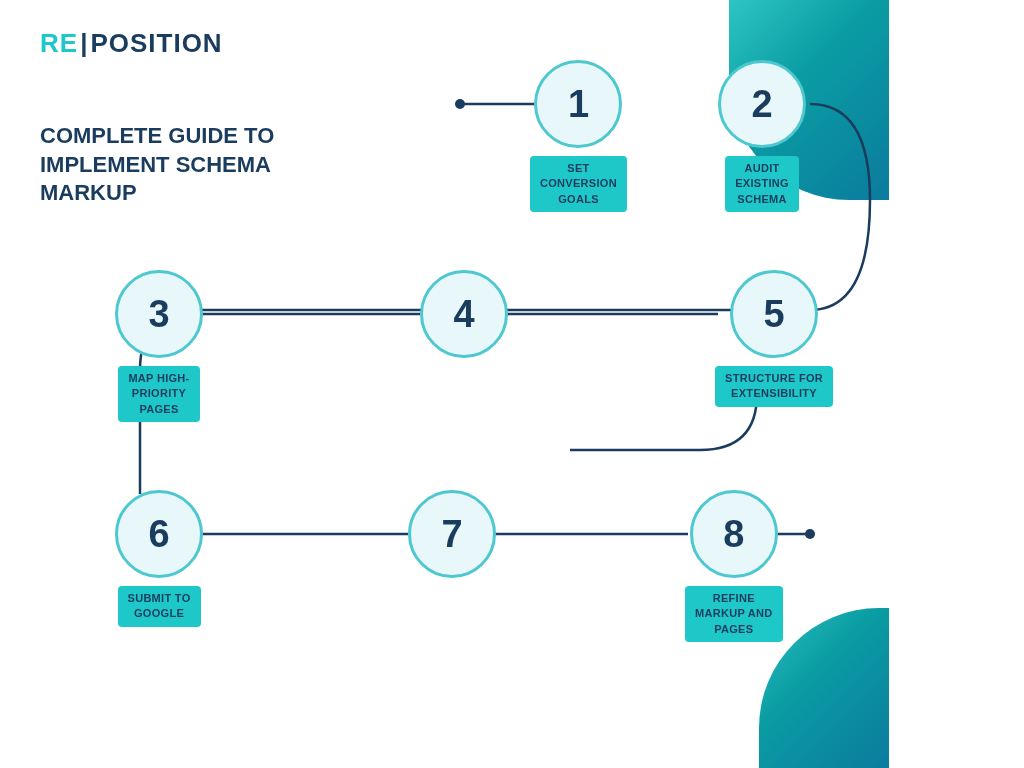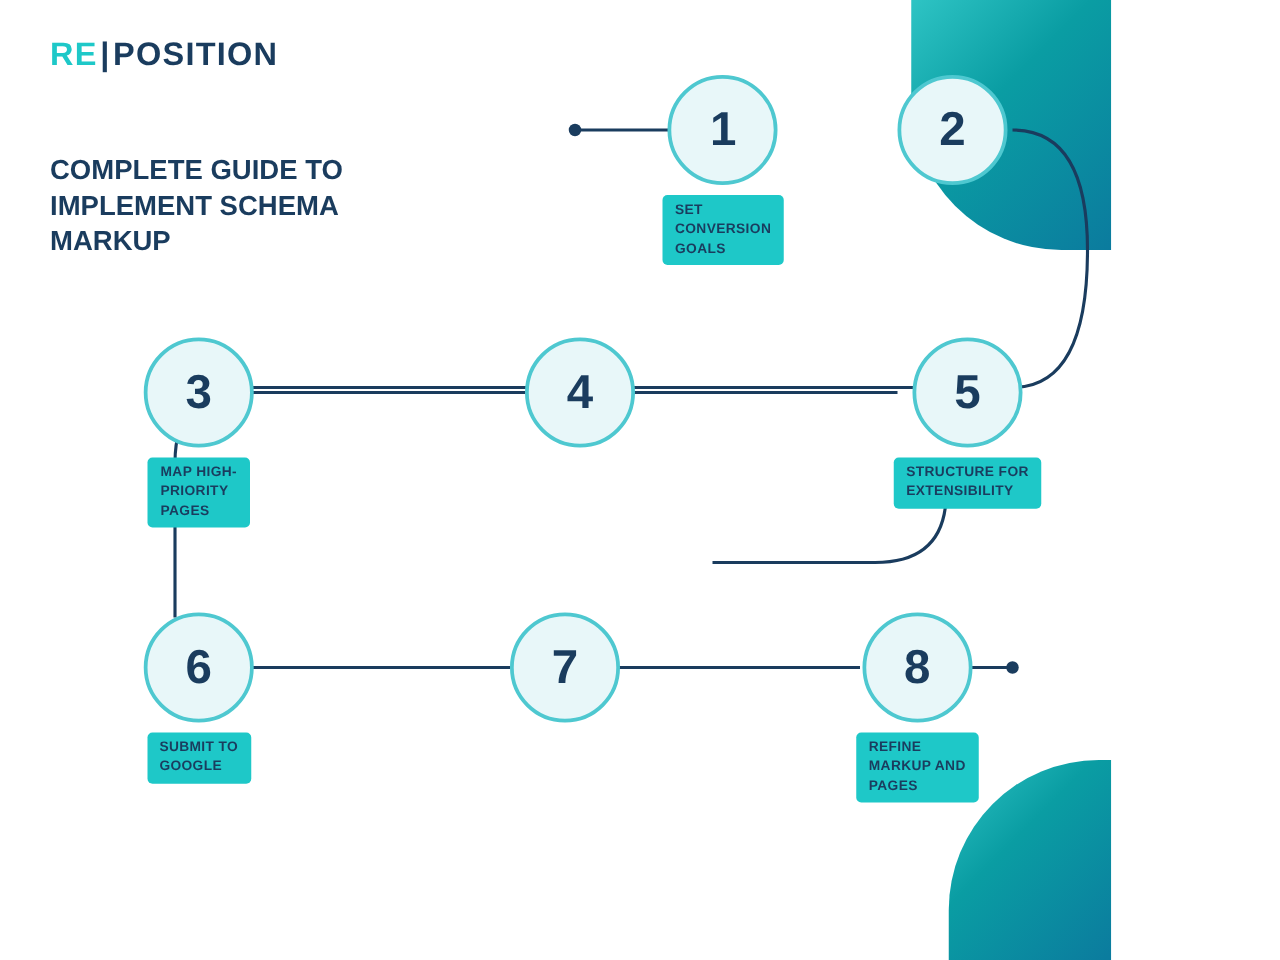--- a/index.html
+++ b/index.html
@@ -115,21 +115,21 @@
       width: 88px;
       height: 88px;
       font-size: 38px;
     }
 
     .step-label {
       background: #1ec8c8;
       color: #1a3c5e;
       font-weight: 900;
       font-size: 11px;
-      text-align: left;
+      text-align: center;
       text-transform: uppercase;
       padding: 5px 10px;
       border-radius: 4px;
       margin-top: 8px;
       line-height: 1.4;
       letter-spacing: 0.3px;
     }
 
     
     .step-1 { left: 530px; top: 60px; }
@@ -189,20 +189,21 @@
     <div class="step-circle step-circle-lg">
       <span>1</span>
     </div>
     <div class="step-label">SET<br>CONVERSION<br>GOALS</div>
   </div>
 
   <div class="step step-2">
     <div class="step-circle step-circle-lg">
       <span>2</span>
     </div>
+    <div class="step-label">AUDIT<br>EXISTING<br>SCHEMA</div>
   </div>
 
   <div class="step step-3">
     <div class="step-circle step-circle-lg">
       <span>3</span>
     </div>
     <div class="step-label">MAP HIGH-<br>PRIORITY<br>PAGES</div>
   </div>
 
   <div class="step step-4">

